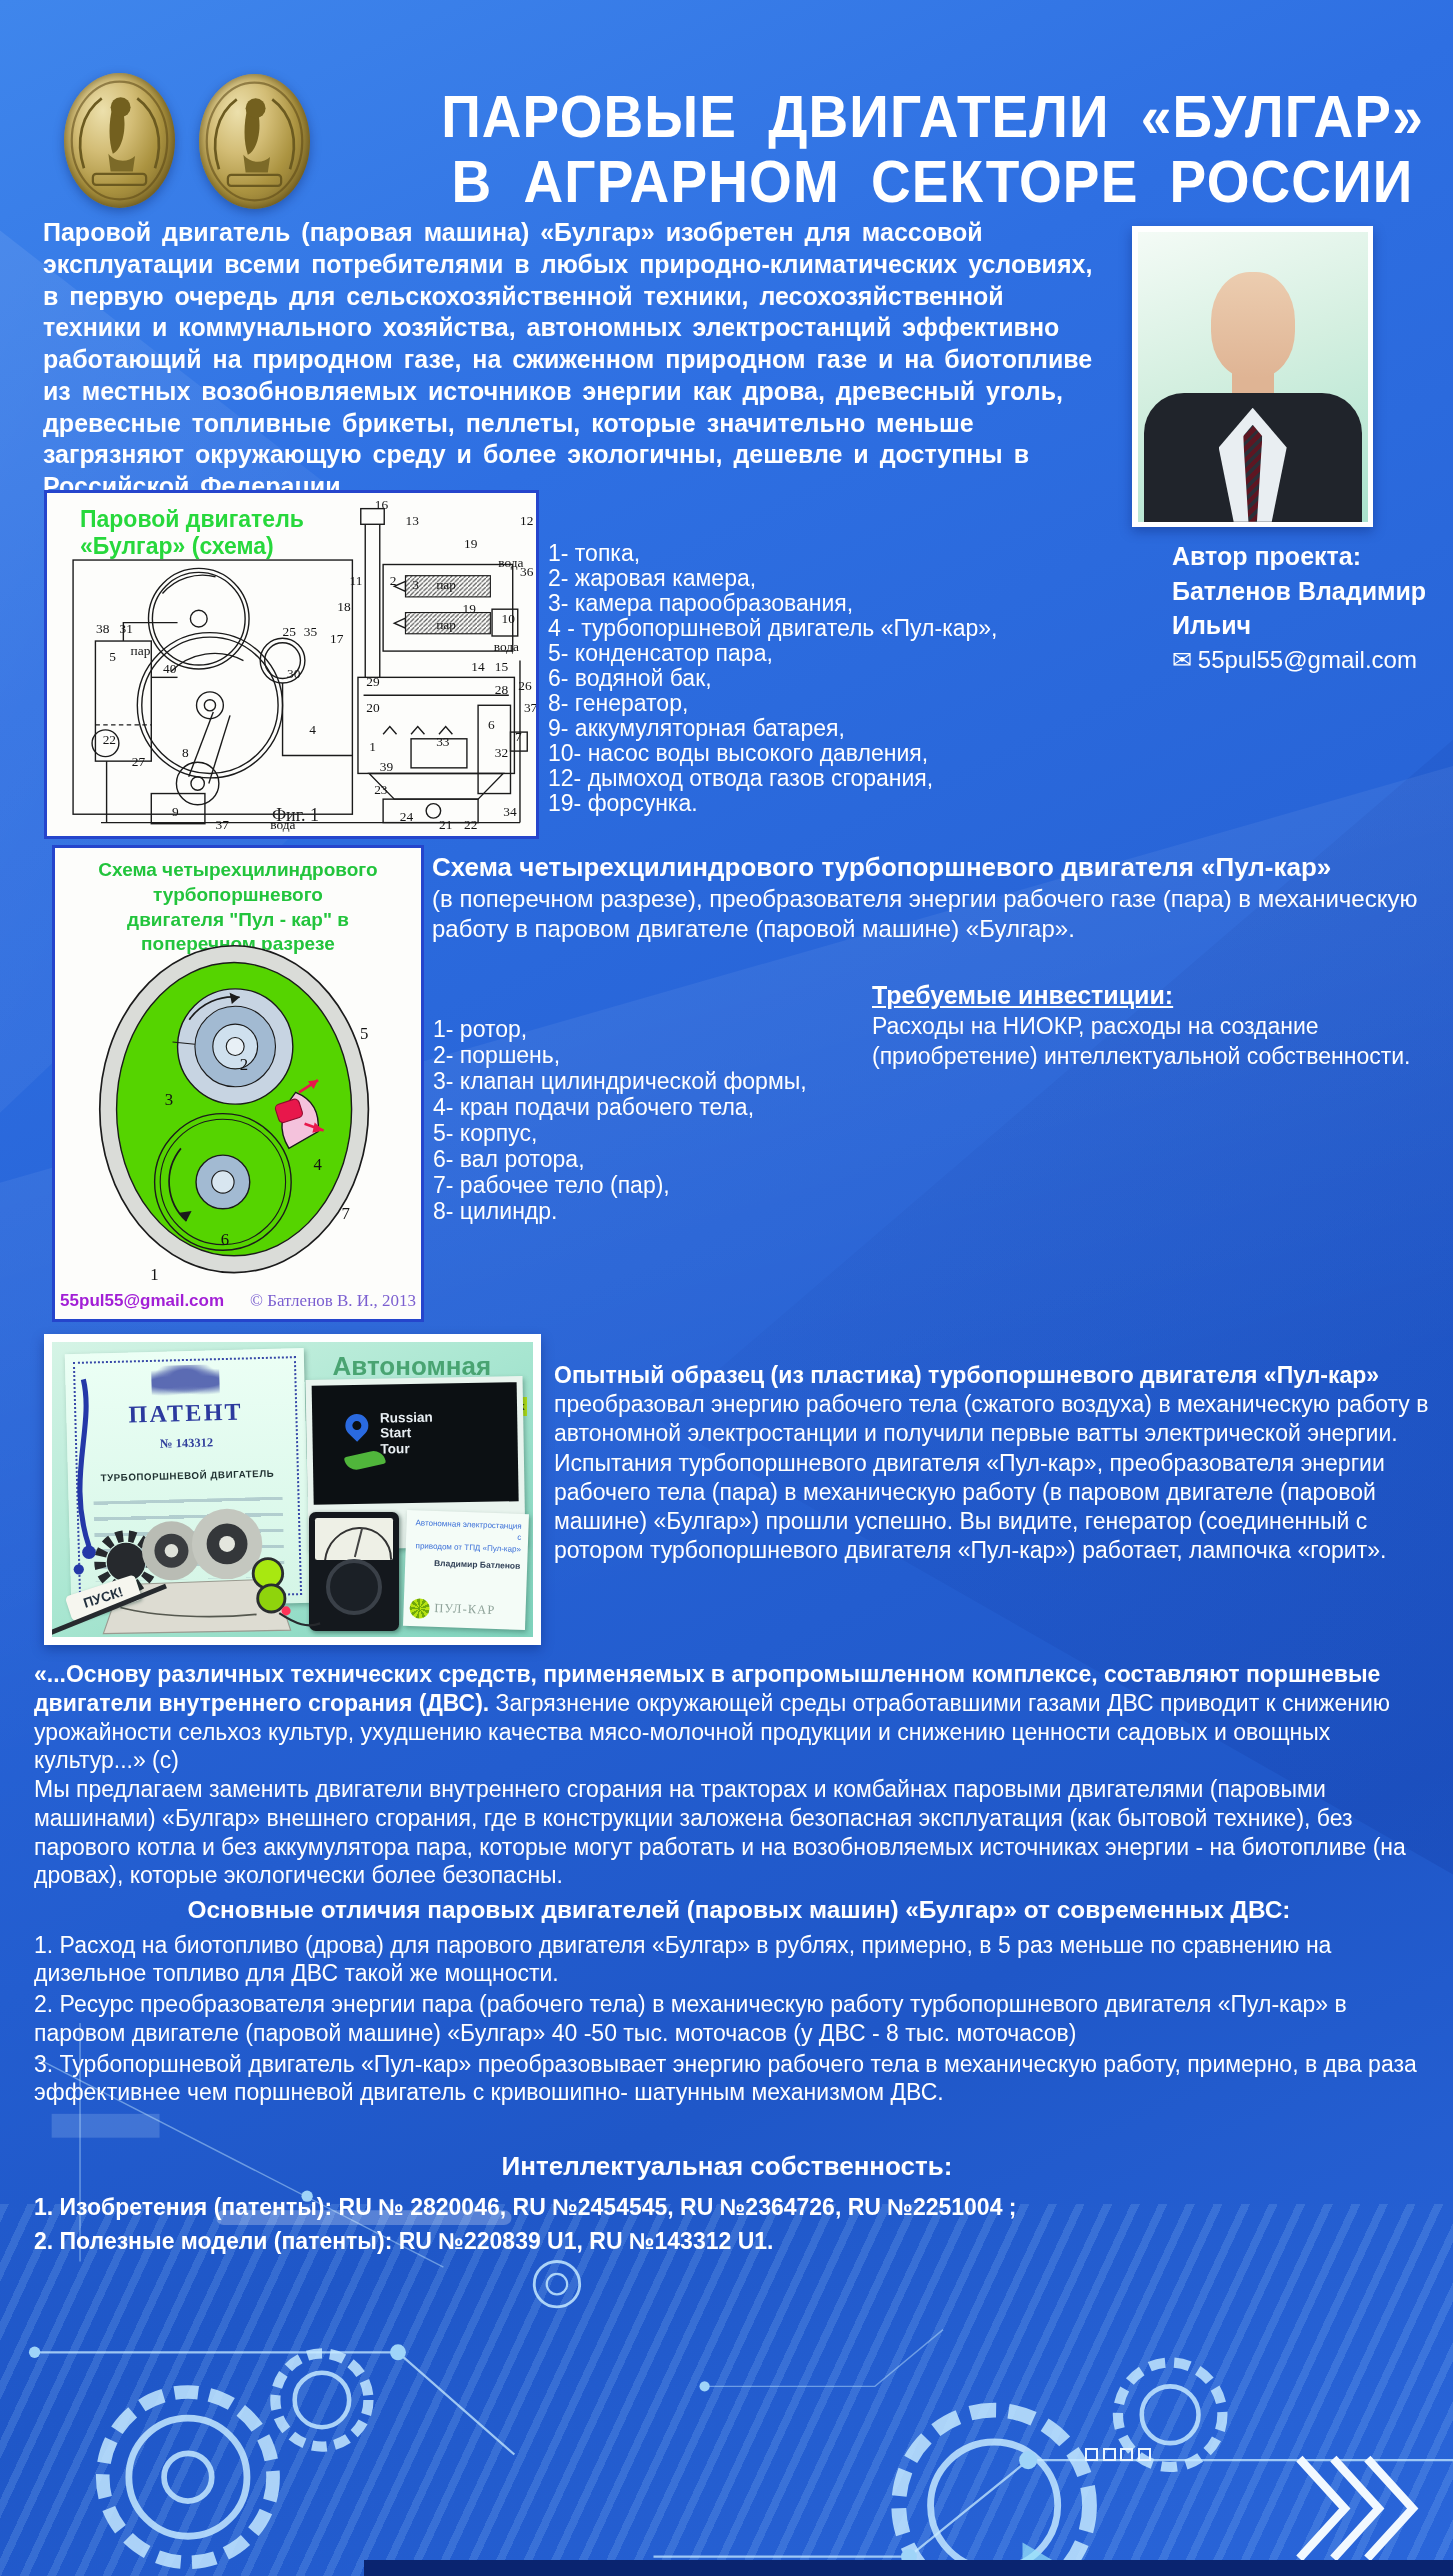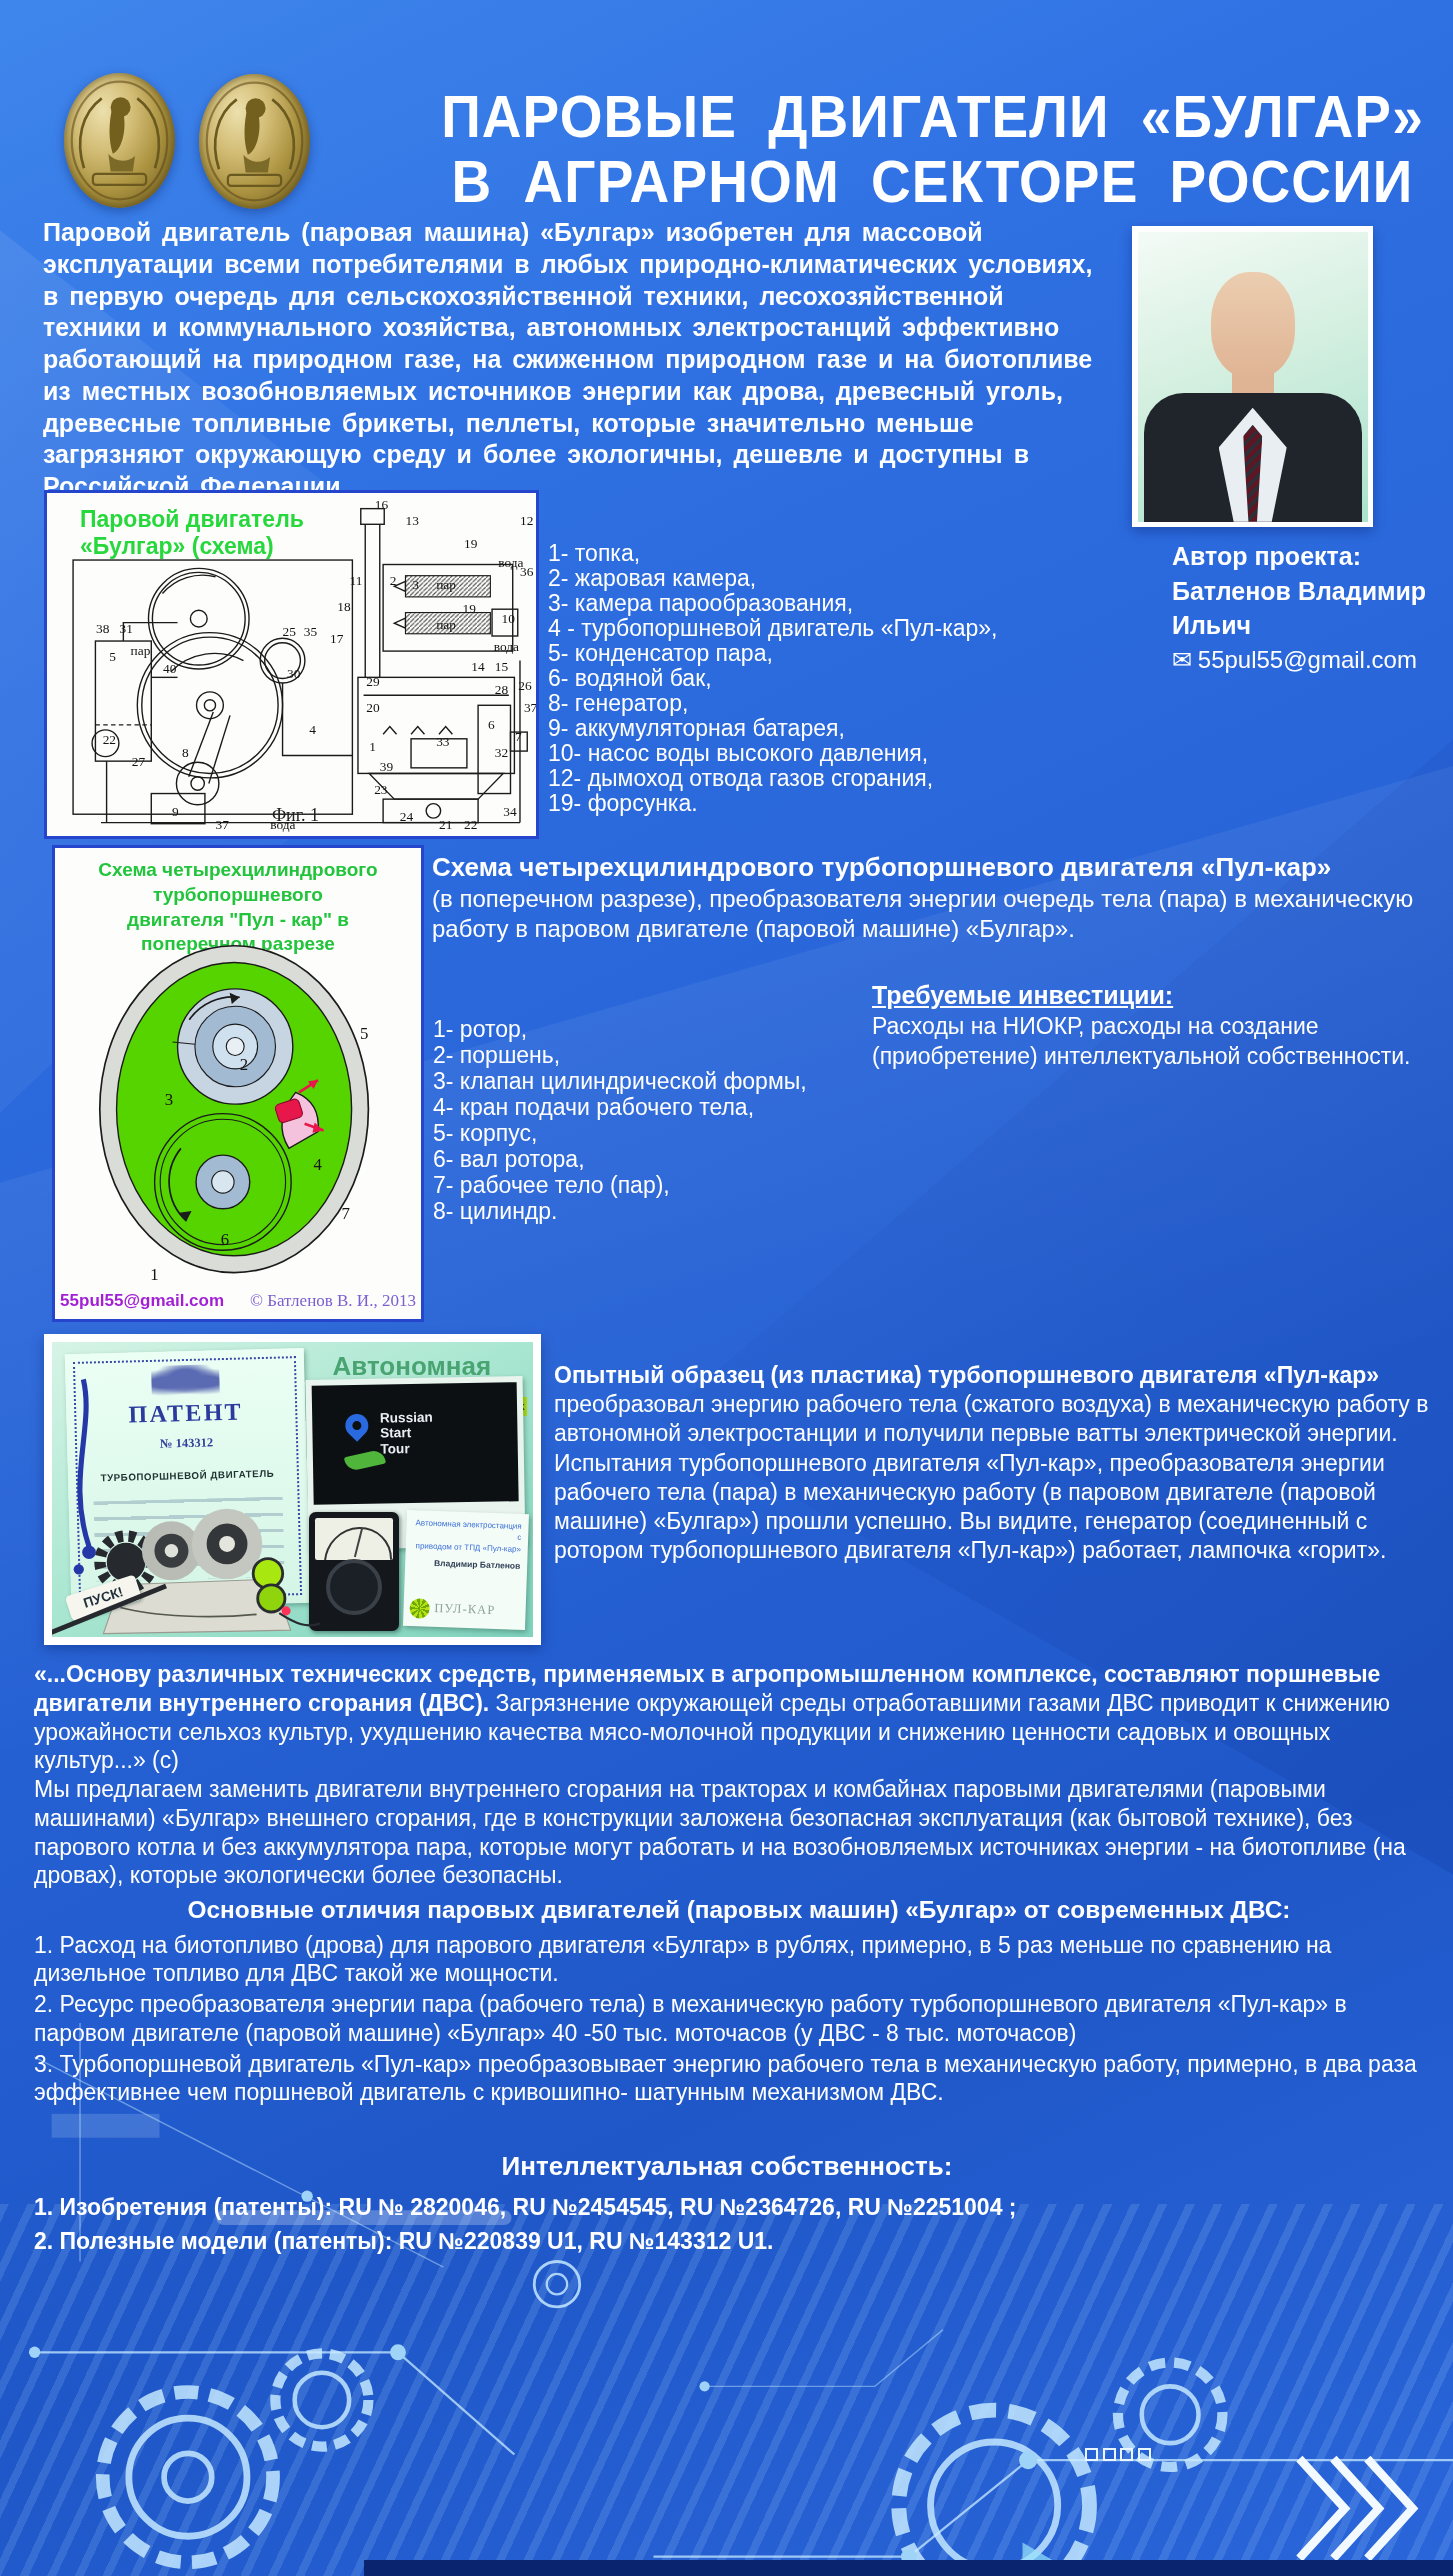--- a/index.html
+++ b/index.html
@@ -374,21 +374,21 @@
       <div class="part-item">5- конденсатор пара,</div>
       <div class="part-item">6- водяной бак,</div>
       <div class="part-item">8- генератор,</div>
       <div class="part-item">9- аккумуляторная батарея,</div>
       <div class="part-item">10-  насос воды высокого давления,</div>
       <div class="part-item">12- дымоход отвода газов сгорания,</div>
       <div class="part-item">19- форсунка.</div>
     </div>
 
   <p class="section2">
-    <b>Схема четырехцилиндрового  турбопоршневого двигателя «Пул-кар»</b><span>(в поперечном разрезе), преобразователя энергии очередь тела (пара) в механическую работу в паровом двигателе (паровой машине) «Булгар».</span>
+    <b>Схема четырехцилиндрового  турбопоршневого двигателя «Пул-кар»</b><span>(в поперечном разрезе), преобразователя энергии рабочего газе (пара) в механическую работу в паровом двигателе (паровой машине) «Булгар».</span>
   </p>
 
   <div class="white-box cross-box">
     <div class="cross-title">
       <span>Схема четырехцилиндрового турбопоршневого</span>
       <span>двигателя "Пул - кар" в поперечном разрезе</span>
     </div>
     <svg class="cross-svg" viewBox="0 0 654 680">
       <ellipse cx="320" cy="360" rx="240" ry="292" fill="#dadcd8" stroke="#1b1b1b" stroke-width="3"></ellipse>
       <ellipse cx="320" cy="360" rx="210" ry="262" fill="#55d400" stroke="#1b1b1b" stroke-width="2.5"></ellipse>

